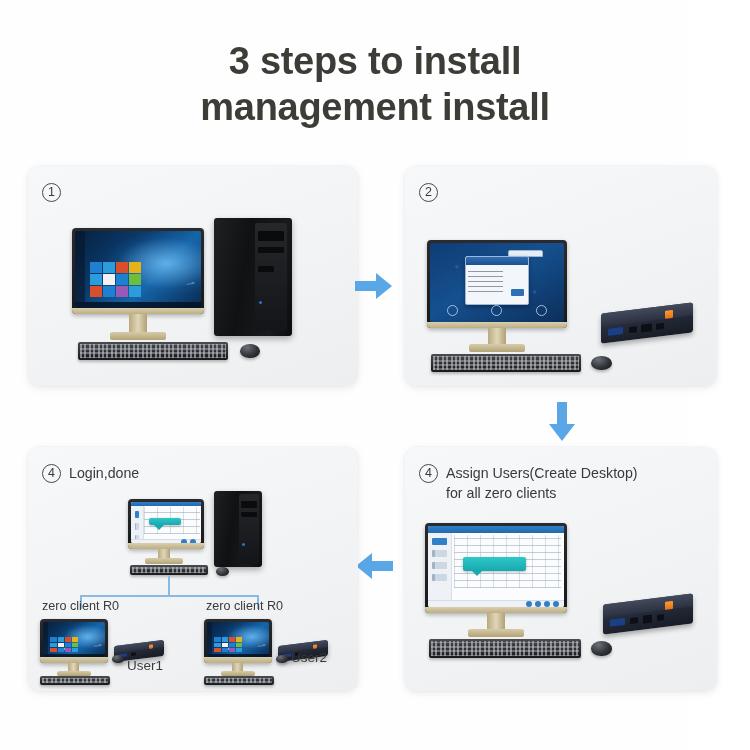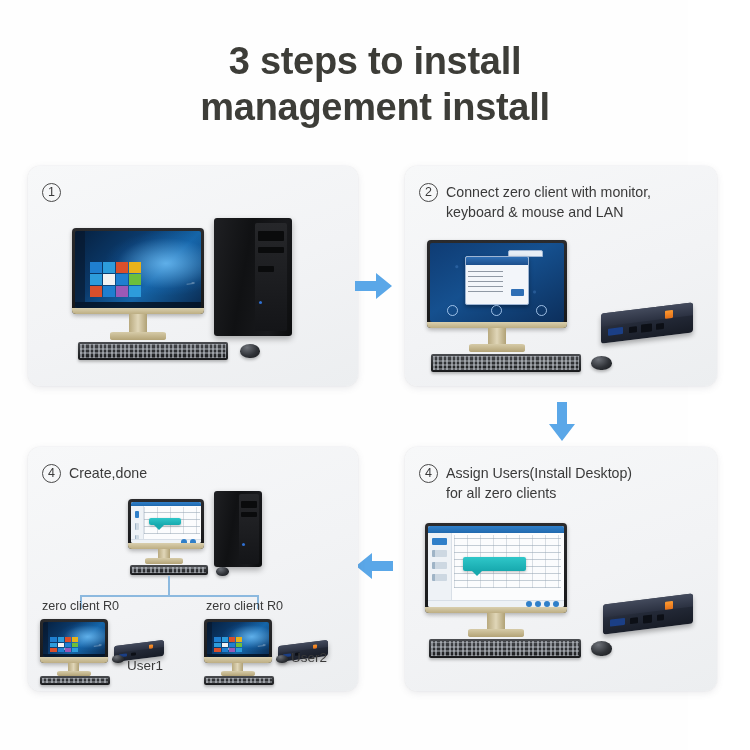--- a/index.html
+++ b/index.html
@@ -353,22 +353,20 @@
 
   <div class="arrow" id="arrow-right">
     <svg width="38" height="28" viewBox="0 0 38 28" aria-hidden="true">
       <path d="M0 9 L21 9 L21 1 L37 14 L21 27 L21 19 L0 19 Z" fill="#5aa7e8"></path>
     </svg>
   </div>
 
   <div class="card" id="card2">
     <div class="step-head">
       <span class="step-num">2</span>
-      <span class="step-text">Connect zero client with monitor,
-keyboard &amp; mouse and LAN</span>
     </div>
 
     <div class="mon" style="left:22px;top:74px;width:140px;height:88px;">
       <div class="bezel"></div>
       <div class="screen">
         <div class="sw-login">
           <div class="net"></div>
           <div class="tab"></div>
           <div class="dlg">
             <div class="bar"></div>
@@ -404,21 +402,21 @@
 
   <div class="arrow" id="arrow-down">
     <svg width="28" height="40" viewBox="0 0 28 40" aria-hidden="true">
       <path d="M9 0 L19 0 L19 22 L27 22 L14 39 L1 22 L9 22 Z" fill="#5aa7e8"></path>
     </svg>
   </div>
 
   <div class="card" id="card4">
     <div class="step-head">
       <span class="step-num">4</span>
-      <span class="step-text">Assign Users(Install Desktop)
+      <span class="step-text">Assign Users(Create Desktop)
 for all zero clients</span>
     </div>
 
     <div class="mon" style="left:20px;top:76px;width:142px;height:90px;">
       <div class="bezel"></div>
       <div class="screen">
         <div class="sw-console">
           <div class="top"></div>
           <div class="side">
             <i></i>
@@ -458,21 +456,21 @@
 
   <div class="arrow" id="arrow-left">
     <svg width="38" height="28" viewBox="0 0 38 28" aria-hidden="true">
       <path d="M37 9 L16 9 L16 1 L0 14 L16 27 L16 19 L37 19 Z" fill="#5aa7e8"></path>
     </svg>
   </div>
 
   <div class="card" id="card3">
     <div class="step-head">
       <span class="step-num">4</span>
-      <span class="step-text">Create,done</span>
+      <span class="step-text">Login,done</span>
     </div>
 
     <div class="mon" style="left:100px;top:52px;width:76px;height:50px;">
       <div class="bezel"></div>
       <div class="screen">
         <div class="sw-console">
           <div class="top"></div>
           <div class="side">
               <i></i>
               <i></i>

